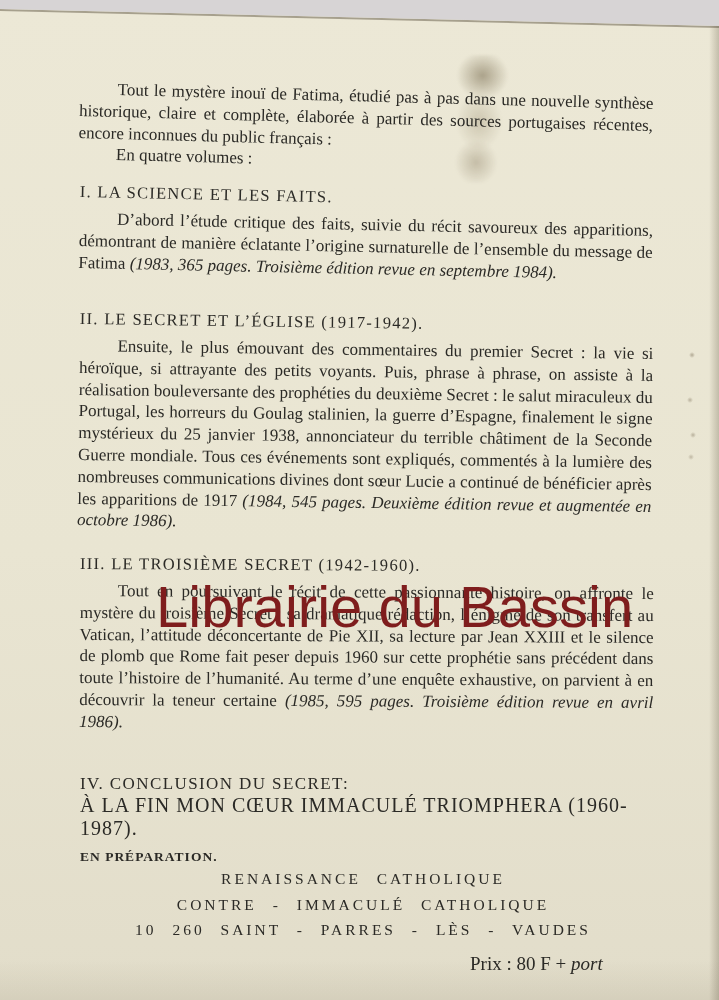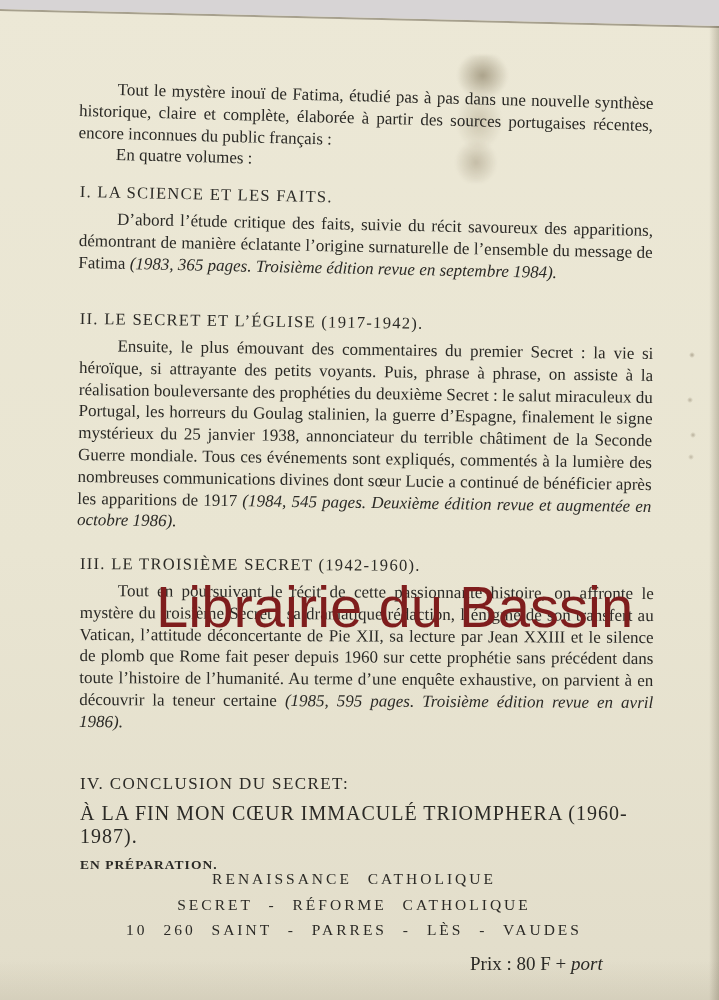--- a/index.html
+++ b/index.html
@@ -52,25 +52,25 @@
   .heading{
     font-size:16.5px;line-height:22px;margin:0 0 5px 0;
     letter-spacing:1.3px;font-weight:normal;white-space:nowrap;
   }
   .cite{font-style:italic;text-align:center;}
   .tilt-15{transform:rotate(1.5deg);transform-origin:0 0;}
   .tilt-12{transform:rotate(1.2deg);transform-origin:0 0;}
   .tilt-08{transform:rotate(0.8deg);transform-origin:0 0;}
   .tilt-03{transform:rotate(0.3deg);transform-origin:0 0;}
   .volumes{margin-top:3px;}
-  .concl-h1{font-size:17px;letter-spacing:1.4px;margin:0 0 8px 0;font-weight:normal;}
+  .concl-h1{font-size:17px;letter-spacing:1.4px;margin:0 0 0 0;font-weight:normal;}
   .concl-h2{font-size:20px;letter-spacing:1px;margin:0 0 9px 0;font-weight:normal;}
   .concl-note{font-size:13.5px;letter-spacing:1px;margin:0;font-weight:bold;}
   .footer{
-    position:absolute;left:64px;top:866px;width:580px;
+    position:absolute;left:73px;top:866px;width:580px;
     text-align:center;
   }
   .footer div{
     font-size:15.5px;line-height:25.5px;
     letter-spacing:3px;word-spacing:9px;white-space:nowrap;
   }
   .price{
     position:absolute;left:470px;top:953px;
     font-size:19px;white-space:nowrap;
   }
@@ -112,20 +112,20 @@
   </div>
 
   <div class="content-block" style="top:774px;">
     <h3 class="concl-h1">IV. CONCLUSION DU SECRET:</h3>
     <h3 class="concl-h2">À LA FIN MON CŒUR IMMACULÉ TRIOMPHERA (1960-1987).</h3>
     <p class="concl-note">EN PRÉPARATION.</p>
   </div>
 
   <div class="footer">
     <div>RENAISSANCE CATHOLIQUE</div>
-    <div>SECRET - RÉFORME CATHOLIQUE</div>
+    <div>CONTRE - IMMACULÉ CATHOLIQUE</div>
     <div>10 260 SAINT - PARRES - LÈS - VAUDES</div>
   </div>
 
   <div class="price"><span>Prix : 80 F + </span><span class="cite">port</span></div>
 </div>
 
 <div class="watermark" style="color: #7f1d1d;">Librairie du Bassin</div>
 
 </body></html>

